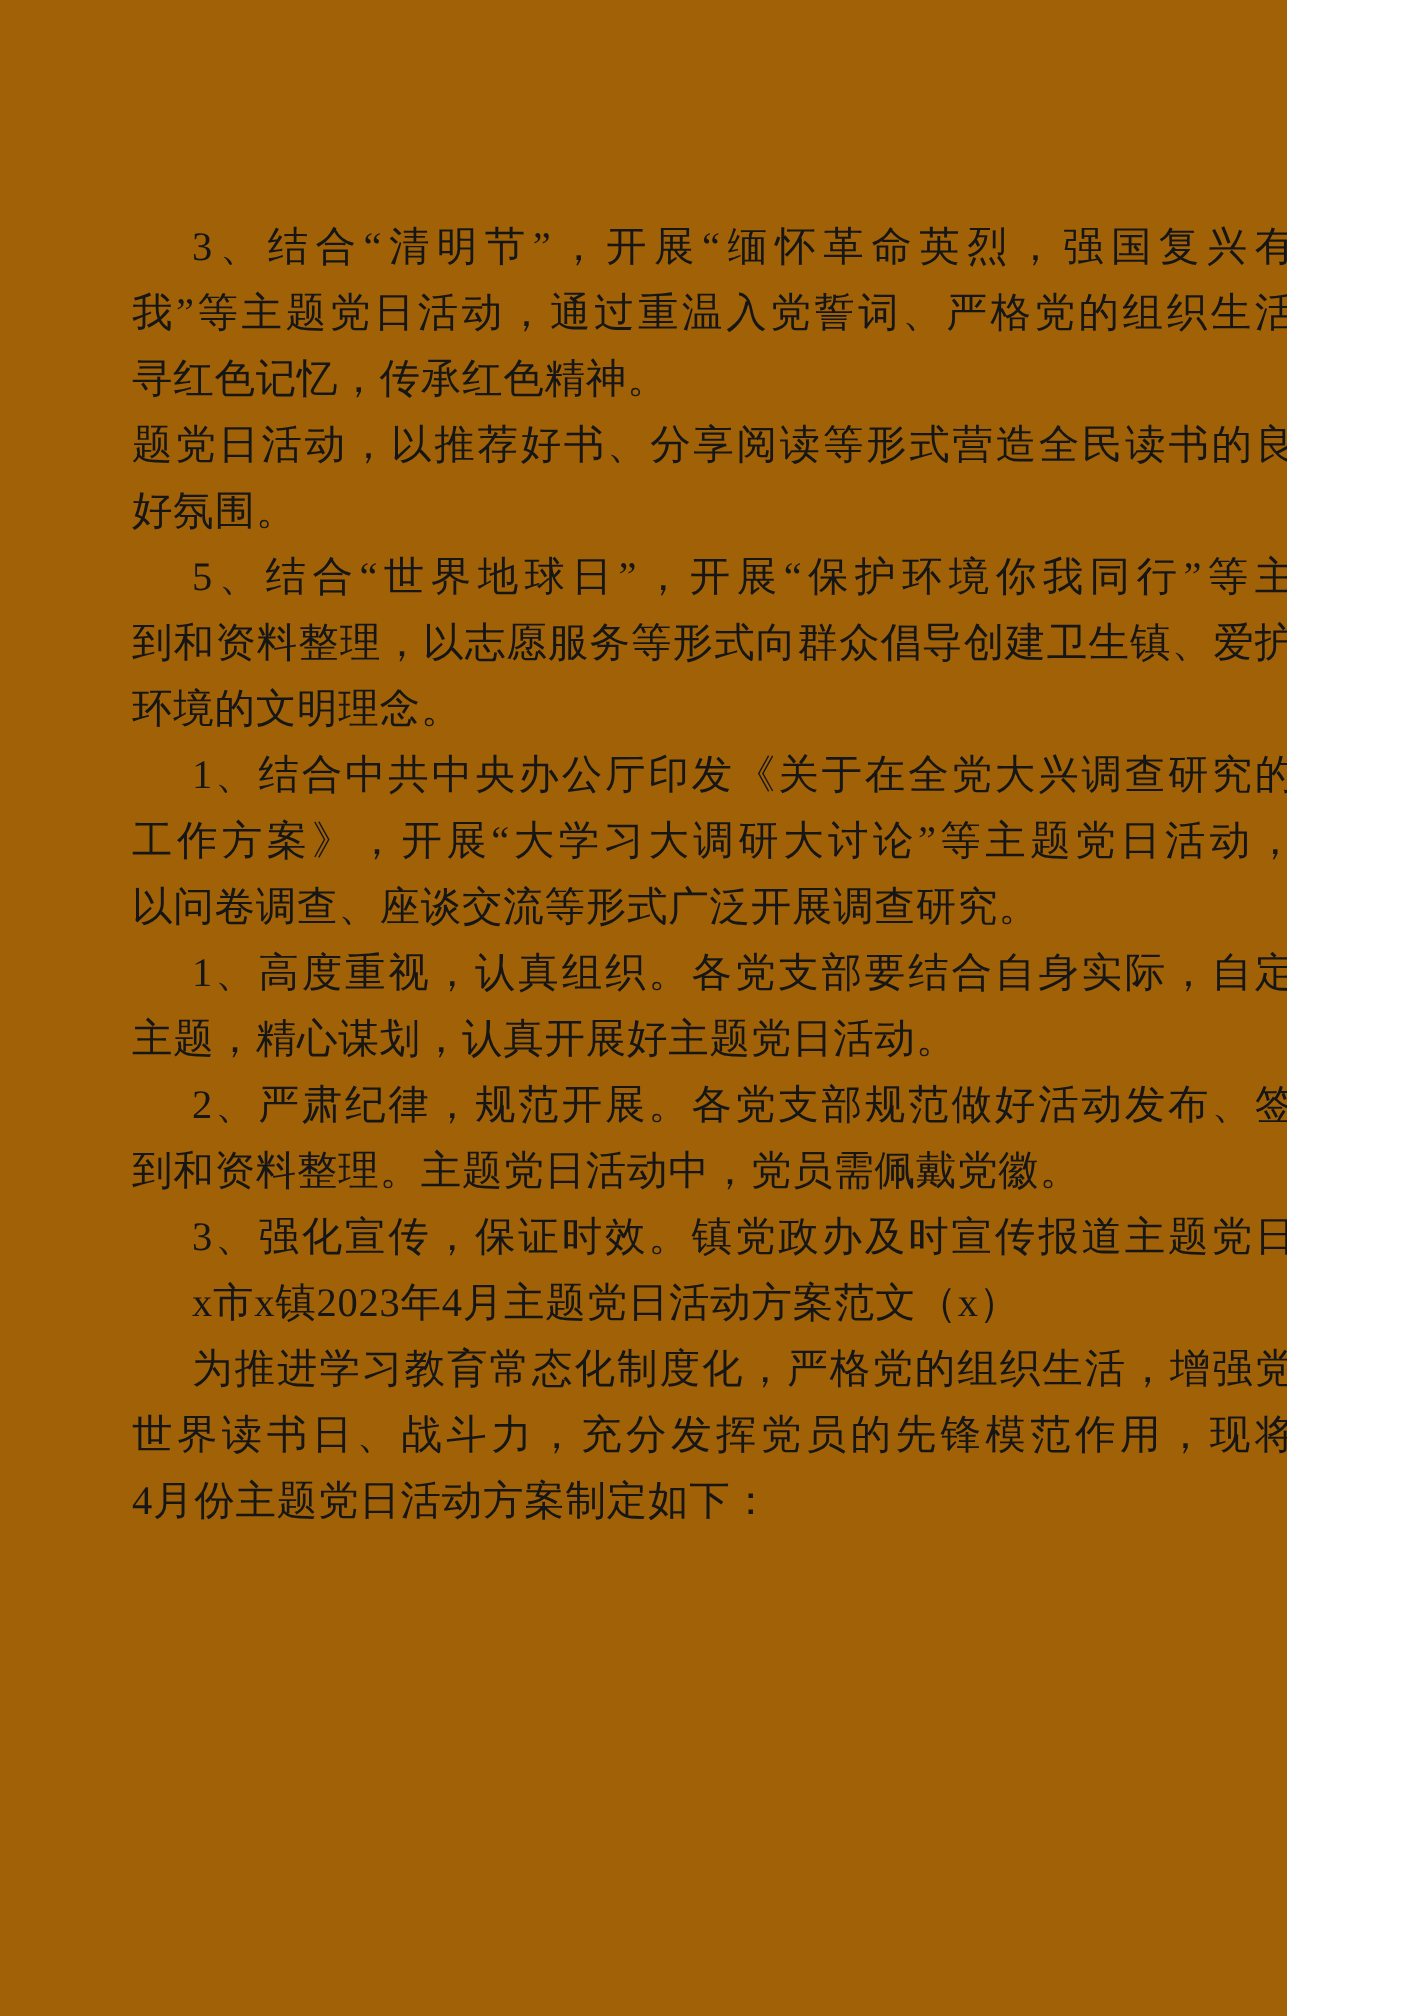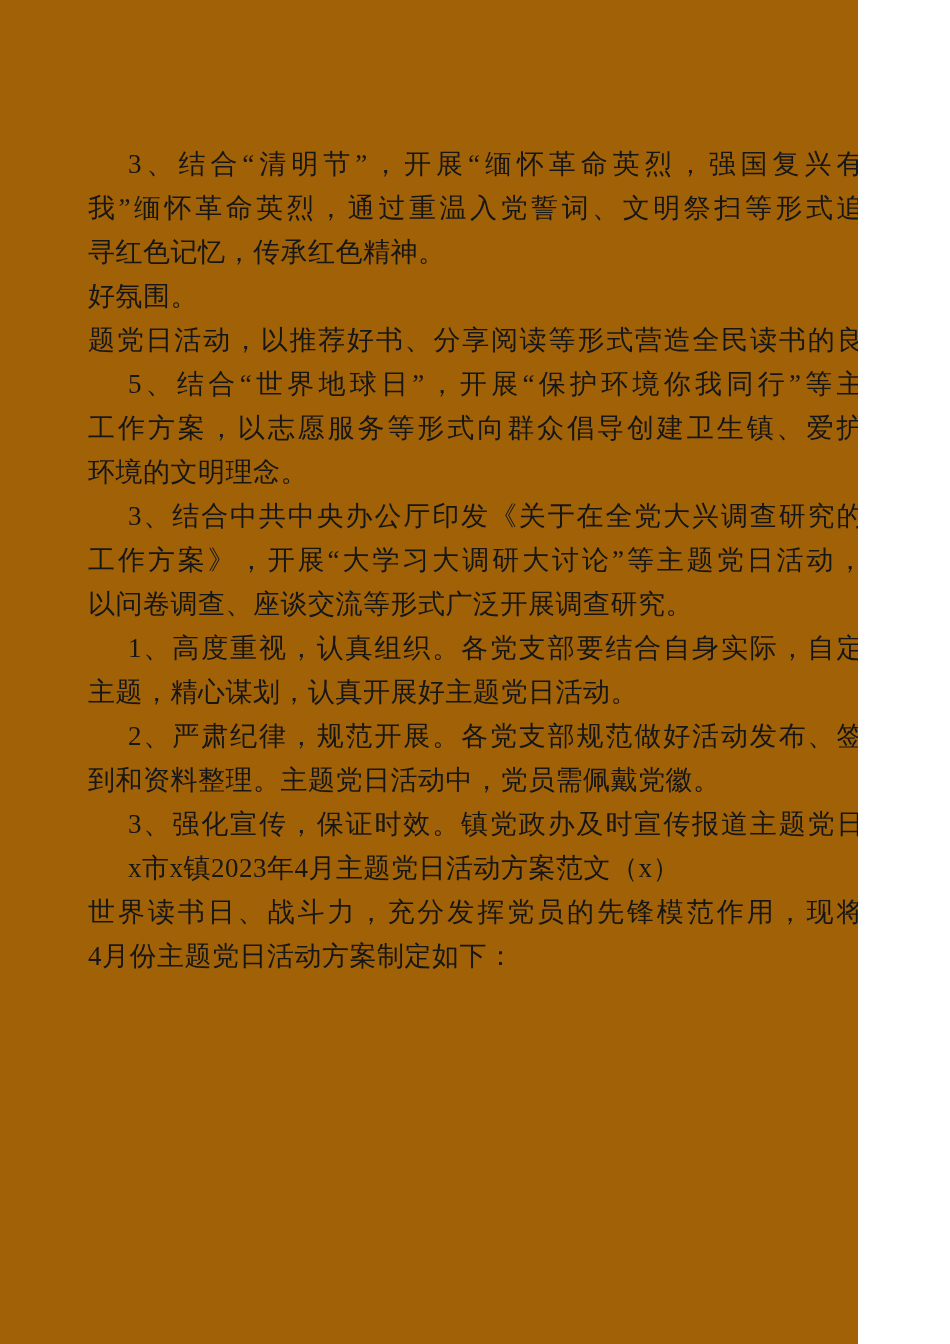--- a/index.html
+++ b/index.html
@@ -48,37 +48,37 @@
   }
 </style>
 </head>
 <body>
 
 <div class="page">
   <div class="content">
 
     <p class="para">
       <span class="line first">3、结合“清明节”，开展“缅怀革命英烈，强国复兴有</span>
-      <span class="line">我”缅怀革命英烈，通过重温入党誓词、文明祭扫等形式追</span>
+      <span class="line">我”等主题党日活动，通过重温入党誓词、严格党的组织生活</span>
       <span class="line last">寻红色记忆，传承红色精神。</span>
     </p>
 
     <p class="para">
+      <span class="line">题党日活动，以推荐好书、分享阅读等形式营造全民读书的良</span>
       <span class="line last">好氛围。</span>
-      <span class="line">题党日活动，以推荐好书、分享阅读等形式营造全民读书的良</span>
     </p>
 
     <p class="para">
       <span class="line first">5、结合“世界地球日”，开展“保护环境你我同行”等主</span>
-      <span class="line">工作方案，以志愿服务等形式向群众倡导创建卫生镇、爱护</span>
+      <span class="line">到和资料整理，以志愿服务等形式向群众倡导创建卫生镇、爱护</span>
       <span class="line last">环境的文明理念。</span>
     </p>
 
     <p class="para">
-      <span class="line first">3、结合中共中央办公厅印发《关于在全党大兴调查研究的</span>
+      <span class="line first">1、结合中共中央办公厅印发《关于在全党大兴调查研究的</span>
       <span class="line">工作方案》，开展“大学习大调研大讨论”等主题党日活动，</span>
       <span class="line last">以问卷调查、座谈交流等形式广泛开展调查研究。</span>
     </p>
 
 
     <p class="para">
       <span class="line first">1、高度重视，认真组织。各党支部要结合自身实际，自定</span>
       <span class="line last">主题，精心谋划，认真开展好主题党日活动。</span>
     </p>
 
@@ -89,18 +89,19 @@
 
     <p class="para">
       <span class="line first">3、强化宣传，保证时效。镇党政办及时宣传报道主题党日</span>
     </p>
 
     <p class="para">
       <span class="line first last">x市x镇2023年4月主题党日活动方案范文（x）</span>
     </p>
 
     <p class="para">
+      <span class="line first">为推进学习教育常态化制度化，严格党的组织生活，增强党</span>
       <span class="line">世界读书日、战斗力，充分发挥党员的先锋模范作用，现将</span>
       <span class="line last">4月份主题党日活动方案制定如下：</span>
     </p>
 
   </div>
 </div>
 
 </body></html>

